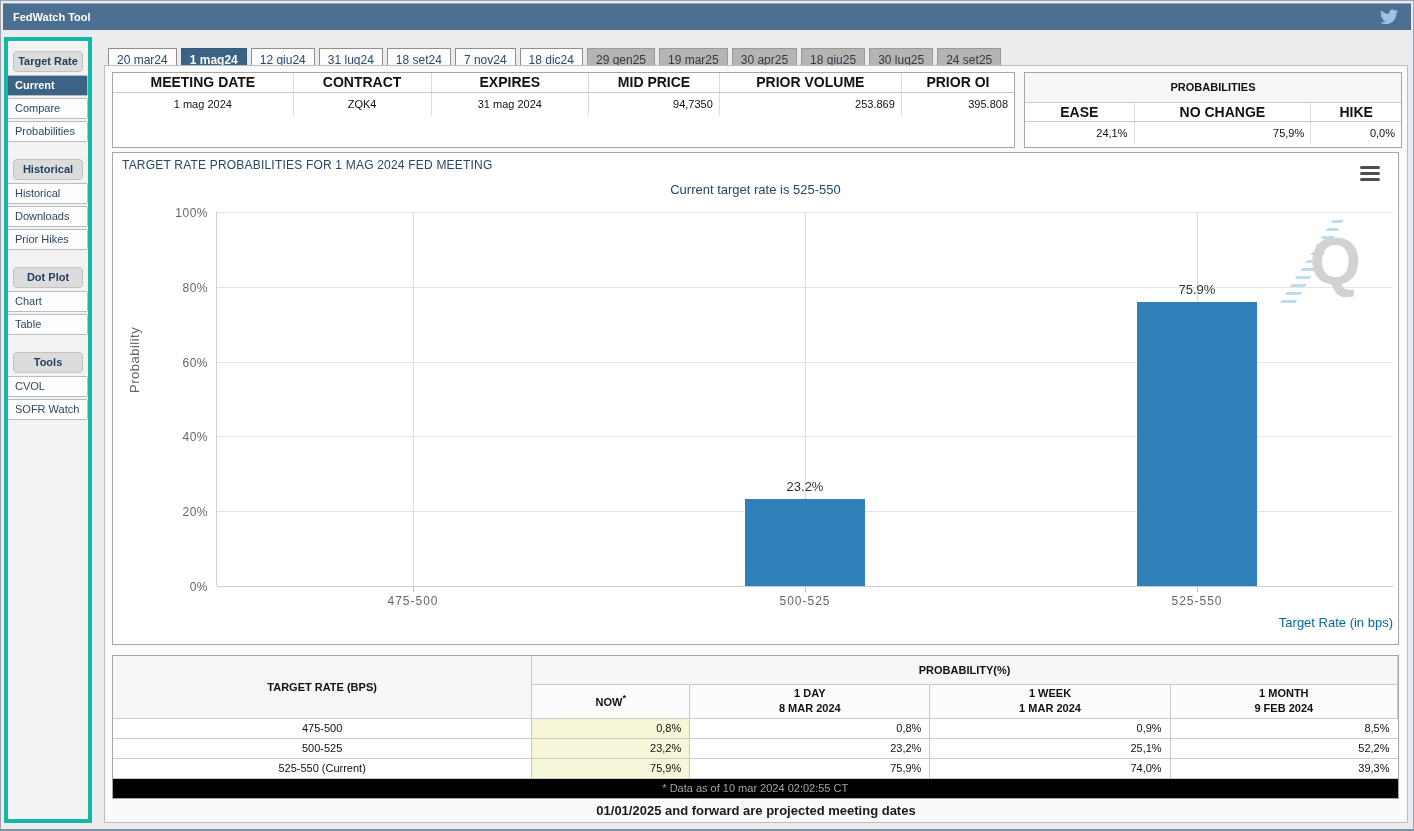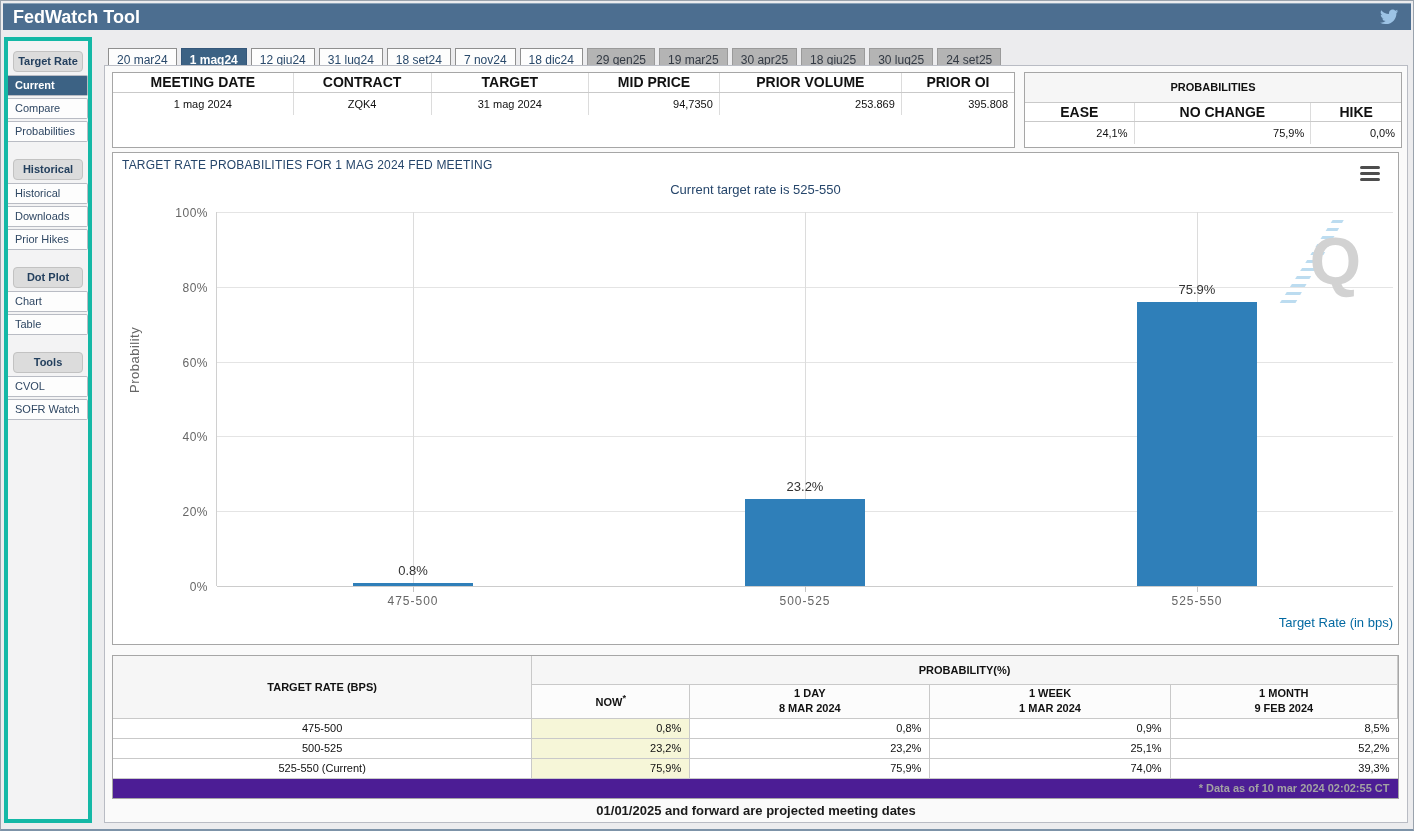--- a/index.html
+++ b/index.html
@@ -1,21 +1,21 @@
 <!DOCTYPE html>
 <html><head>
 <meta charset="utf-8">
 <style>
   * { margin:0; padding:0; box-sizing:border-box; }
   html,body { width:1414px; height:831px; font-family:"Liberation Sans", sans-serif; }
   body { background:#ececee; position:relative; overflow:hidden; border:1px solid #9aa3ad; border-bottom:2px solid #7d93a8; }
 
   
   .titlebar { position:absolute; left:2px; top:2px; right:2px; height:27px; background:#4c6e90; border-top:1px solid #8aa2b8; display:flex; align-items:center; justify-content:space-between; padding:0 12px 0 10px; }
-  .titlebar .app-title { color:#ffffff; font-weight:bold; font-size:18px; }
+  .titlebar .app-title { color:#ffffff; font-weight:bold; font-size:11px; }
   .twitter { width:20px; height:20px; cursor:pointer; }
 
   
   .sidebar { position:absolute; left:3px; top:36px; width:88px; bottom:6px; background:#f3f3f4; border:4px solid #14b8a6; padding-top:4px; }
   .side-header { margin:6px 5px 3px 5px; height:21px; background:#dcdcdc; border:1px solid #c2c2c2; border-radius:4px; text-align:center; font-size:11px; font-weight:bold; color:#24405e; line-height:19px; }
   .side-item { margin:0 0 2px 0; height:21px; background:#fdfdfd; border:1px solid #b9bcc4; border-left:none; font-size:11px; color:#2f4763; line-height:19px; padding-left:7px; cursor:pointer; border-radius:0 2px 2px 0; }
   .side-item.selected { background:#3c6284; color:#ffffff; font-weight:bold; }
   .side-gap { height:9px; }
 
   
@@ -70,21 +70,21 @@
   .bottom-panel table { width:100%; border-collapse:collapse; table-layout:fixed; }
   .bottom-panel th { font-size:11px; font-weight:bold; color:#111; border:1px solid #c9c9c9; border-top:none; }
   .bottom-panel th.band2 { background:#f6f6f6; height:28px; }
   .bottom-panel th.rate-head { background:#f6f6f6; border-left:none; }
   .bottom-panel th.sub { height:34px; background:#fcfcfc; line-height:1.35; }
   .bottom-panel td { font-size:11px; color:#111; height:20px; border:1px solid #c9c9c9; padding:0 8px; }
   .bottom-panel td.rate { text-align:center; border-left:none; }
   .bottom-panel td.num { text-align:right; }
   .bottom-panel td.now { background:#f6f6d8; }
   .bottom-panel td.last { border-right:none; }
-  .bottom-panel .footnote td { background:#4c1d95; color:#a3a3a3; text-align:right; border:none; border-top:1px solid #c9c9c9; height:20px;font-weight:bold; }
+  .bottom-panel .footnote td { background:#000000; color:#a3a3a3; text-align:center; border:none; border-top:1px solid #c9c9c9; height:20px; }
 
   .footer-note { position:absolute; left:0; right:0; top:737px; text-align:center; font-size:13px; font-weight:bold; color:#1a1a1a; }
 </style>
 </head>
 <body>
 
 <div class="titlebar">
   <span class="app-title">FedWatch Tool</span>
   <svg class="twitter" viewBox="0 0 24 24">
     <path fill="#9cc3e5" d="M23 5.1c-.8.36-1.66.6-2.56.71a4.5 4.5 0 0 0 1.97-2.48 8.97 8.97 0 0 1-2.85 1.09A4.48 4.48 0 0 0 11.9 7.5c0 .35.04.7.11 1.03A12.73 12.73 0 0 1 2.77 3.8a4.48 4.48 0 0 0 1.39 5.99c-.73-.02-1.42-.22-2.03-.56v.06c0 2.17 1.55 3.99 3.6 4.4-.38.1-.77.16-1.18.16-.29 0-.57-.03-.84-.08a4.49 4.49 0 0 0 4.19 3.12 9 9 0 0 1-5.57 1.92c-.36 0-.72-.02-1.07-.06A12.7 12.7 0 0 0 8.14 20.5c8.25 0 12.77-6.84 12.77-12.77l-.01-.58A9.1 9.1 0 0 0 23 5.1z"></path>
@@ -136,21 +136,21 @@
           <col style="width:15.3%">
           <col style="width:17.5%">
           <col style="width:14.5%">
           <col style="width:20.2%">
           <col>
         </colgroup>
       <tbody>
       <tr>
         <th>MEETING DATE</th>
         <th>CONTRACT</th>
-        <th>TARGET</th>
+        <th>EXPIRES</th>
         <th>MID PRICE</th>
         <th>PRIOR VOLUME</th>
         <th>PRIOR OI</th>
       </tr>
       <tr>
         <td>1 mag 2024</td>
         <td>ZQK4</td>
         <td>31 mag 2024</td>
         <td class="num">94,7350</td>
         <td class="num">253.869</td>
@@ -210,24 +210,20 @@
       <div class="x-tick" style="left:50%"></div>
       <div class="x-tick" style="left:83.333%"></div>
 
       <span class="y-label" style="top:100%">0%</span>
       <span class="y-label" style="top:80%">20%</span>
       <span class="y-label" style="top:60%">40%</span>
       <span class="y-label" style="top:40%">60%</span>
       <span class="y-label" style="top:20%">80%</span>
       <span class="y-label" style="top:0%">100%</span>
 
-      <div class="bar-group" style="left:16.667%">
-        <div class="bar-label" style="bottom: calc(0.8% + 5px);">0.8%</div>
-        <div class="bar" style="height: 0.8%; background: rgb(47, 127, 185);"></div>
-      </div>
       <div class="bar-group" style="left:50%">
         <div class="bar-label" style="bottom: calc(23.2% + 5px);">23.2%</div>
         <div class="bar" style="height: 23.2%; background: rgb(47, 127, 185);"></div>
       </div>
       <div class="bar-group" style="left:83.333%">
         <div class="bar-label" style="bottom: calc(75.9% + 5px);">75.9%</div>
         <div class="bar" style="height: 75.9%; background: rgb(47, 127, 185);"></div>
       </div>
 
       <div class="x-label" style="left:16.667%">475-500</div>

